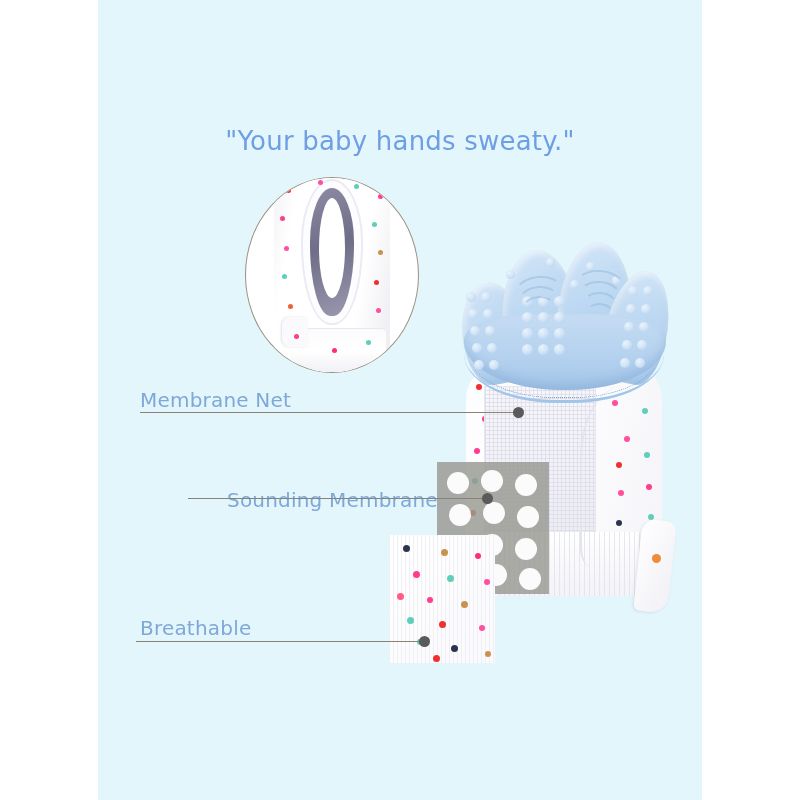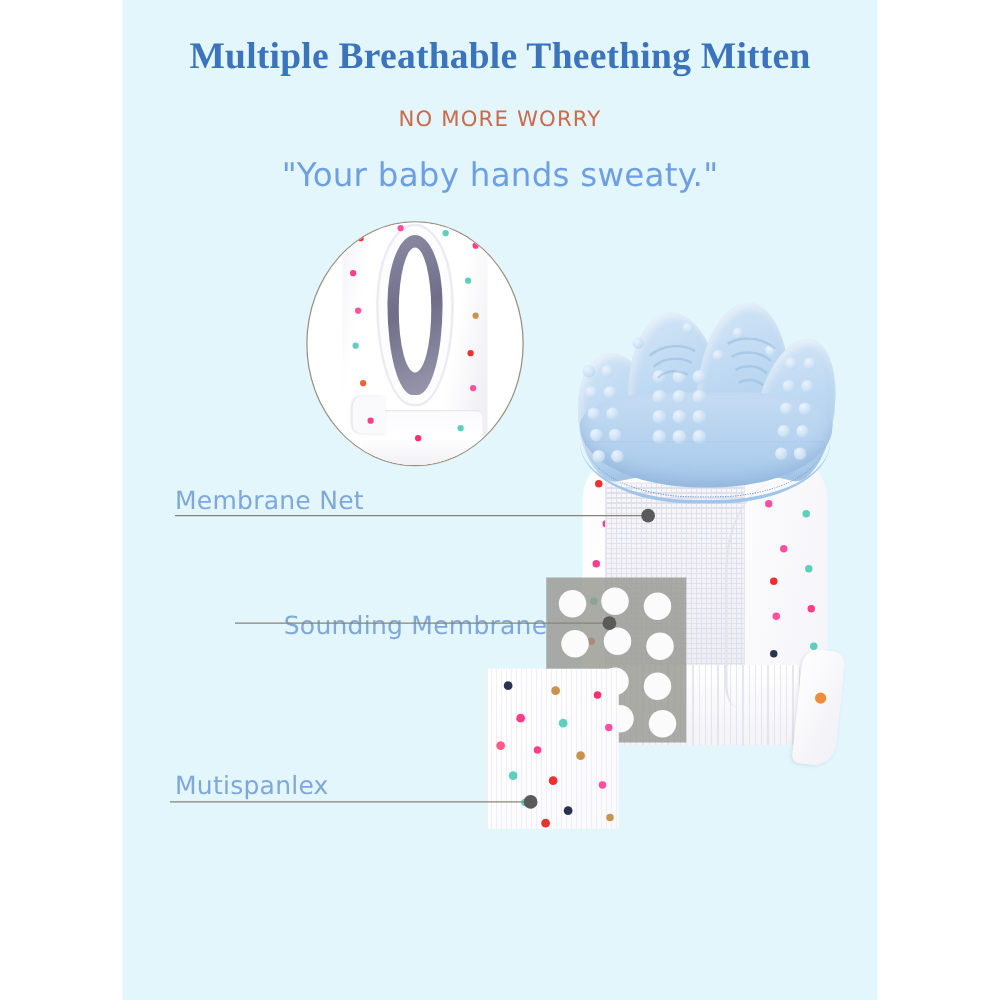--- a/index.html
+++ b/index.html
@@ -311,22 +311,20 @@
     background: #5a5a5a;
   }
 </style>
 </head>
 <body>
 
 <div id="canvas">
 
   <div class="bg-panel"></div>
 
-  <div class="title">Multiple Breathable Theething Mitten</div>
-  <div class="subtitle">NO MORE WORRY</div>
   <div class="quote">"Your baby hands sweaty."</div>
 
   <div class="inset-circle">
     <div class="inset-mitten">
       <div class="inset-hole">
         <div class="inset-hole-inner"></div>
       </div>
       <div class="inset-cuff"></div>
       <div class="inset-flap"></div>
       <div id="inset-dot-layer">
@@ -496,19 +494,19 @@
         <div class="callout-text" style="position: absolute; left: 140px; top: 388px;">Membrane Net</div>
         <div class="leader-line" style="left: 140px; top: 412px; width: 375px;"></div>
         <div class="leader-dot" style="left: 513px; top: 407px;"></div>
       </div>
       <div class="callout">
         <div class="callout-text" style="position: absolute; left: 188px; top: 488px; margin-left: 39px;">Sounding Membrane</div>
         <div class="leader-line" style="left: 188px; top: 498px; width: 296px;"></div>
         <div class="leader-dot" style="left: 482px; top: 493px;"></div>
       </div>
       <div class="callout">
-        <div class="callout-text" style="position: absolute; left: 140px; top: 616px;">Mutispanlex</div>
+        <div class="callout-text" style="position: absolute; left: 140px; top: 616px;">Breathable</div>
         <div class="leader-line" style="left: 136px; top: 641px; width: 285px;"></div>
         <div class="leader-dot" style="left: 419px; top: 636px;"></div>
       </div>
     </div>
 
 </div>
 
 </body></html>

